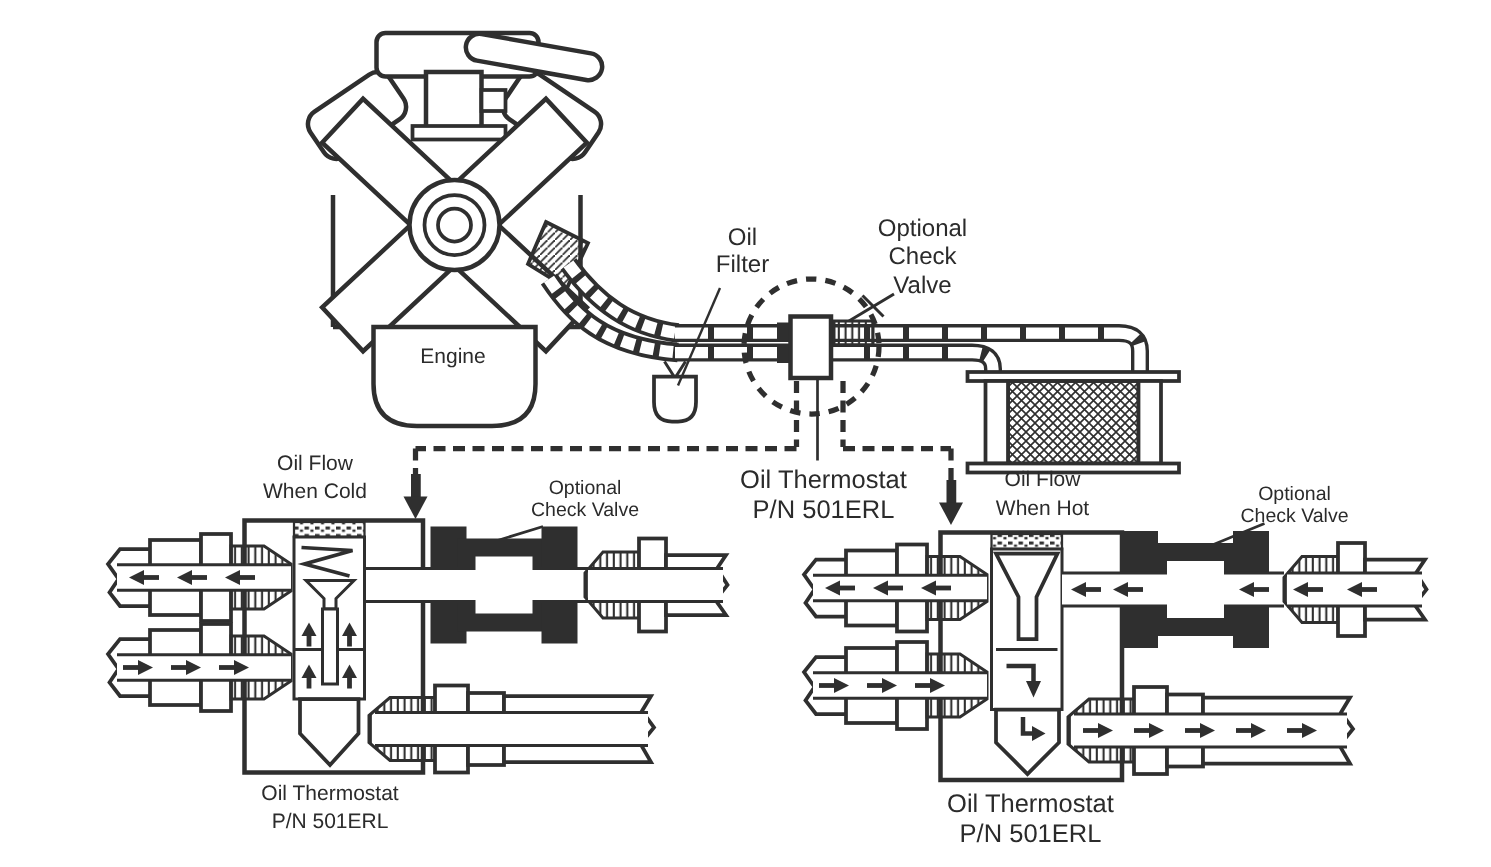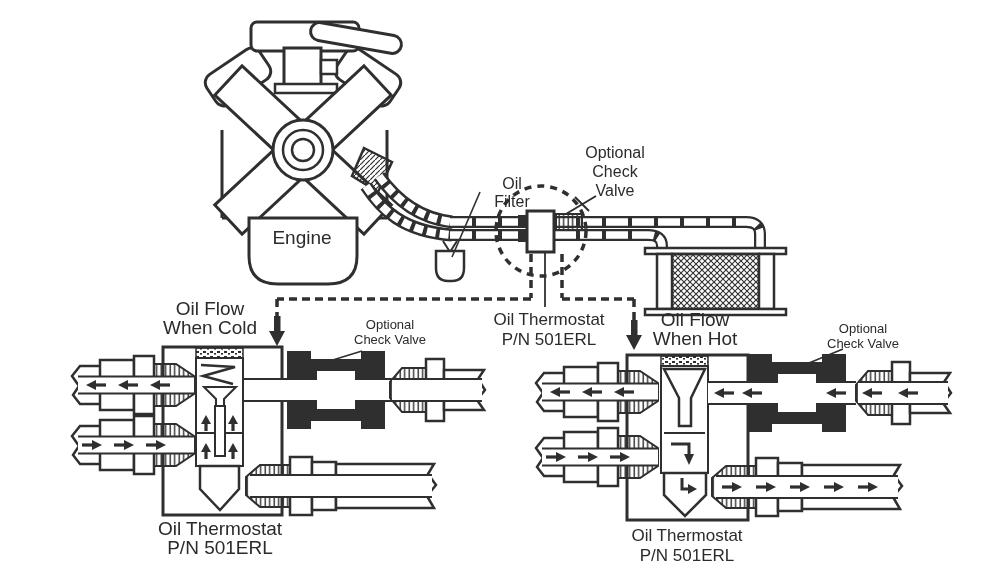--- a/index.html
+++ b/index.html
@@ -5,21 +5,21 @@
   html,body{margin:0;padding:0;background:#fff;}
   #stage{position:relative;width:994px;height:578px;background:#fff;overflow:hidden;
          font-family:"Liberation Sans", sans-serif;}
   #stage svg{position:absolute;left:0;top:0;}
   .ln{stroke:#2f2f2f;fill:none;stroke-linecap:butt;}
   .wh{fill:#ffffff;stroke:#2f2f2f;}
   .dk{fill:#2f2f2f;stroke:none;}
   .fer{fill:url(#hatchV);stroke:#2f2f2f;stroke-width:2;}
   .lbl{position:absolute;transform:translateX(-50%);text-align:center;color:#2b2b2b;
        white-space:pre-line;font-weight:500;}
-  .lbl-lg{font-size:19px;line-height:19px;}
+  .lbl-lg{font-size:14px;line-height:19px;}
   .lbl-md{font-size:16px;line-height:19px;}
   .lbl-he{font-size:16px;line-height:21px;}
   .lbl-sm{font-size:13px;line-height:15px;}
   .lbl-th{font-size:17px;line-height:20px;}
 </style>
 </head>
 <body>
 
 <div id="stage">
 
@@ -213,21 +213,21 @@
     <use href="#hose-out" x="712" y="487"></use>
     <use href="#arrR" x="722" y="487"></use>
         <use href="#arrR" x="756" y="487"></use>
         <use href="#arrR" x="790" y="487"></use>
     <use href="#arrR" x="824" y="487"></use>
         <use href="#arrR" x="858" y="487"></use>
   </g>
 </svg>
 
   <div class="lbl lbl-lg" style="left:302px;top:228px;">Engine</div>
-  <div class="lbl lbl-md" style="left:512px;top:150px;line-height:18px;margin-top:25px;">Oil
+  <div class="lbl lbl-md" style="left:495px;top:150px;line-height:18px;">Oil
 Filter</div>
   <div class="lbl lbl-md" style="left:615px;top:143px;">Optional
 Check
 Valve</div>
   <div class="lbl lbl-lg" style="left:210px;top:299px;">Oil Flow
 When Cold</div>
   <div class="lbl lbl-th" style="left:549px;top:310px;">Oil Thermostat
 P/N 501ERL</div>
   <div class="lbl lbl-lg" style="left:695px;top:310px;">Oil Flow
 When Hot</div>

